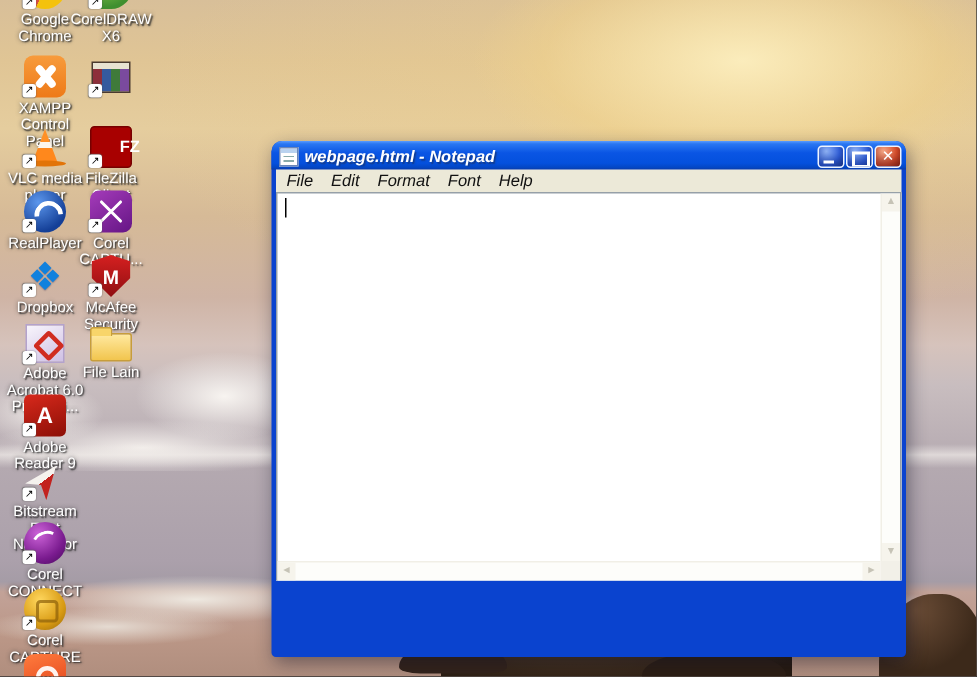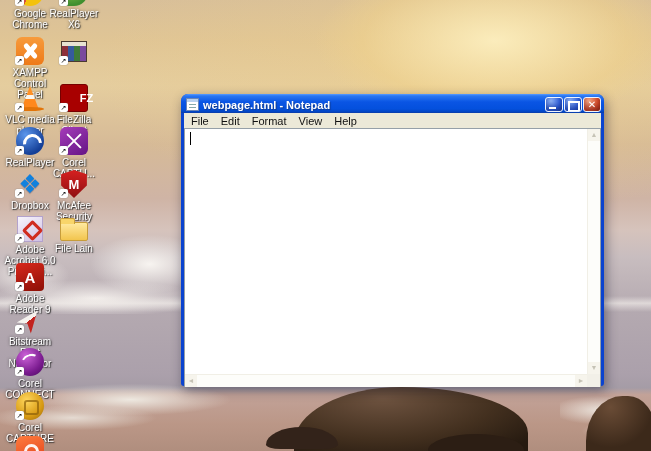--- a/index.html
+++ b/index.html
@@ -83,23 +83,23 @@
       background:linear-gradient(105deg,#f5f2ee 50%,#c2221e 50%);
       clip-path:polygon(50% 0,95% 92%,50% 68%,5% 92%);transform:rotate(38deg);}
   .connect{border-radius:50%;background:radial-gradient(circle at 35% 28%,#cc63d8,#7a1b8f 62%,#470a5c);}
   .connect::after{content:"";position:absolute;left:5px;top:6px;width:16px;height:14px;border:2px solid transparent;
       border-top-color:#fff;border-radius:50%;transform:rotate(-18deg);}
   .capx6{border-radius:50%;background:radial-gradient(circle at 38% 30%,#ffd75e,#d89a13 62%,#96670a);}
   .capx6::after{content:"";position:absolute;left:8px;top:8px;width:11px;height:11px;border:2px solid rgba(140,95,10,.7);border-radius:3px;}
   .photopaint{background:linear-gradient(160deg,#ff7c3e,#df3f18);border-radius:7px;}
   .photopaint::after{content:"";position:absolute;left:8px;top:8px;width:9px;height:9px;border:3px solid rgba(255,255,255,.92);border-radius:50%;}
   
-  .window{position:absolute;left:181px;top:94px;width:423px;height:292px;
+  .window{position:absolute;left:181px;top:94px;width:423px;height:344px;
       background:#0a43cf;border-radius:7px 7px 3px 3px;padding:0 3px 3px;
-      box-shadow:2px 4px 12px rgba(20,20,40,.45);}
+      box-shadow:2px 4px 12px rgba(20,20,40,.45);font-style:italic;}
   .titlebar{height:19px;margin:0 -3px;padding:2px 3px 0 5px;border-radius:7px 7px 0 0;display:flex;align-items:center;
       background:linear-gradient(180deg,#5a9cff 0%,#2a77f2 10%,#0a55e4 42%,#0450dd 78%,#0346c4 93%,#0d3ba5 100%);}
   .wicon{width:13px;height:13px;margin-right:4px;position:relative;background:#fff;border:1px solid #6a86b8;
       box-shadow:inset 0 3px 0 #b9d2ef;}
   .wicon::after{content:"";position:absolute;left:2px;top:5px;right:2px;height:5px;
       background:repeating-linear-gradient(180deg,#8aa 0 1px,transparent 1px 3px);}
   .wtitle{flex:1;font-size:11px;font-weight:bold;color:#fff;text-shadow:1px 1px 1px #123a8a;
       white-space:nowrap;overflow:hidden;}
   .wbtn{width:18px;height:15px;border-radius:3px;border:1px solid #eef4ff;margin-left:1px;position:relative;
       box-shadow:inset 0 -5px 6px rgba(0,0,40,.25);}
@@ -139,21 +139,21 @@
   <div class="rock rock-right"></div>
   <div class="rock rock-s1"></div>
   <div class="rock rock-s2"></div>
 
   <div class="dicon sc" style="left:2px;top:-22px">
     <div class="ig chrome"></div>
     <div class="lbl">Google Chrome</div>
   </div>
   <div class="dicon sc" style="left:46px;top:-22px">
     <div class="ig coreldraw"></div>
-    <div class="lbl">RealPlayer X6</div>
+    <div class="lbl">CorelDRAW X6</div>
   </div>
   <div class="dicon sc" style="left:2px;top:37px">
     <div class="ig xampp"></div>
     <div class="lbl">XAMPP Control Panel</div>
   </div>
   <div class="dicon sc" style="left:46px;top:37px">
     <div class="ig books"></div>
   </div>
   <div class="dicon sc" style="left:2px;top:84px">
     <div class="ig vlc"></div>
@@ -222,21 +222,21 @@
       <div class="wtitle">webpage.html - Notepad</div>
       <div class="wbtn bmin"></div>
       <div class="wbtn bmax"></div>
       <div class="wbtn bclose"></div>
     </div>
     <div class="wbody">
       <div class="menubar">
         <span class="mi">File</span>
         <span class="mi">Edit</span>
         <span class="mi">Format</span>
-        <span class="mi">View</span>
+        <span class="mi">Font</span>
         <span class="mi">Help</span>
       </div>
       <div class="editor">
         <span></span>
         <div class="caret"></div>
         <div class="vscroll"></div>
         <div class="hscroll"></div>
         <div class="scorner"></div>
       </div>
     </div>

